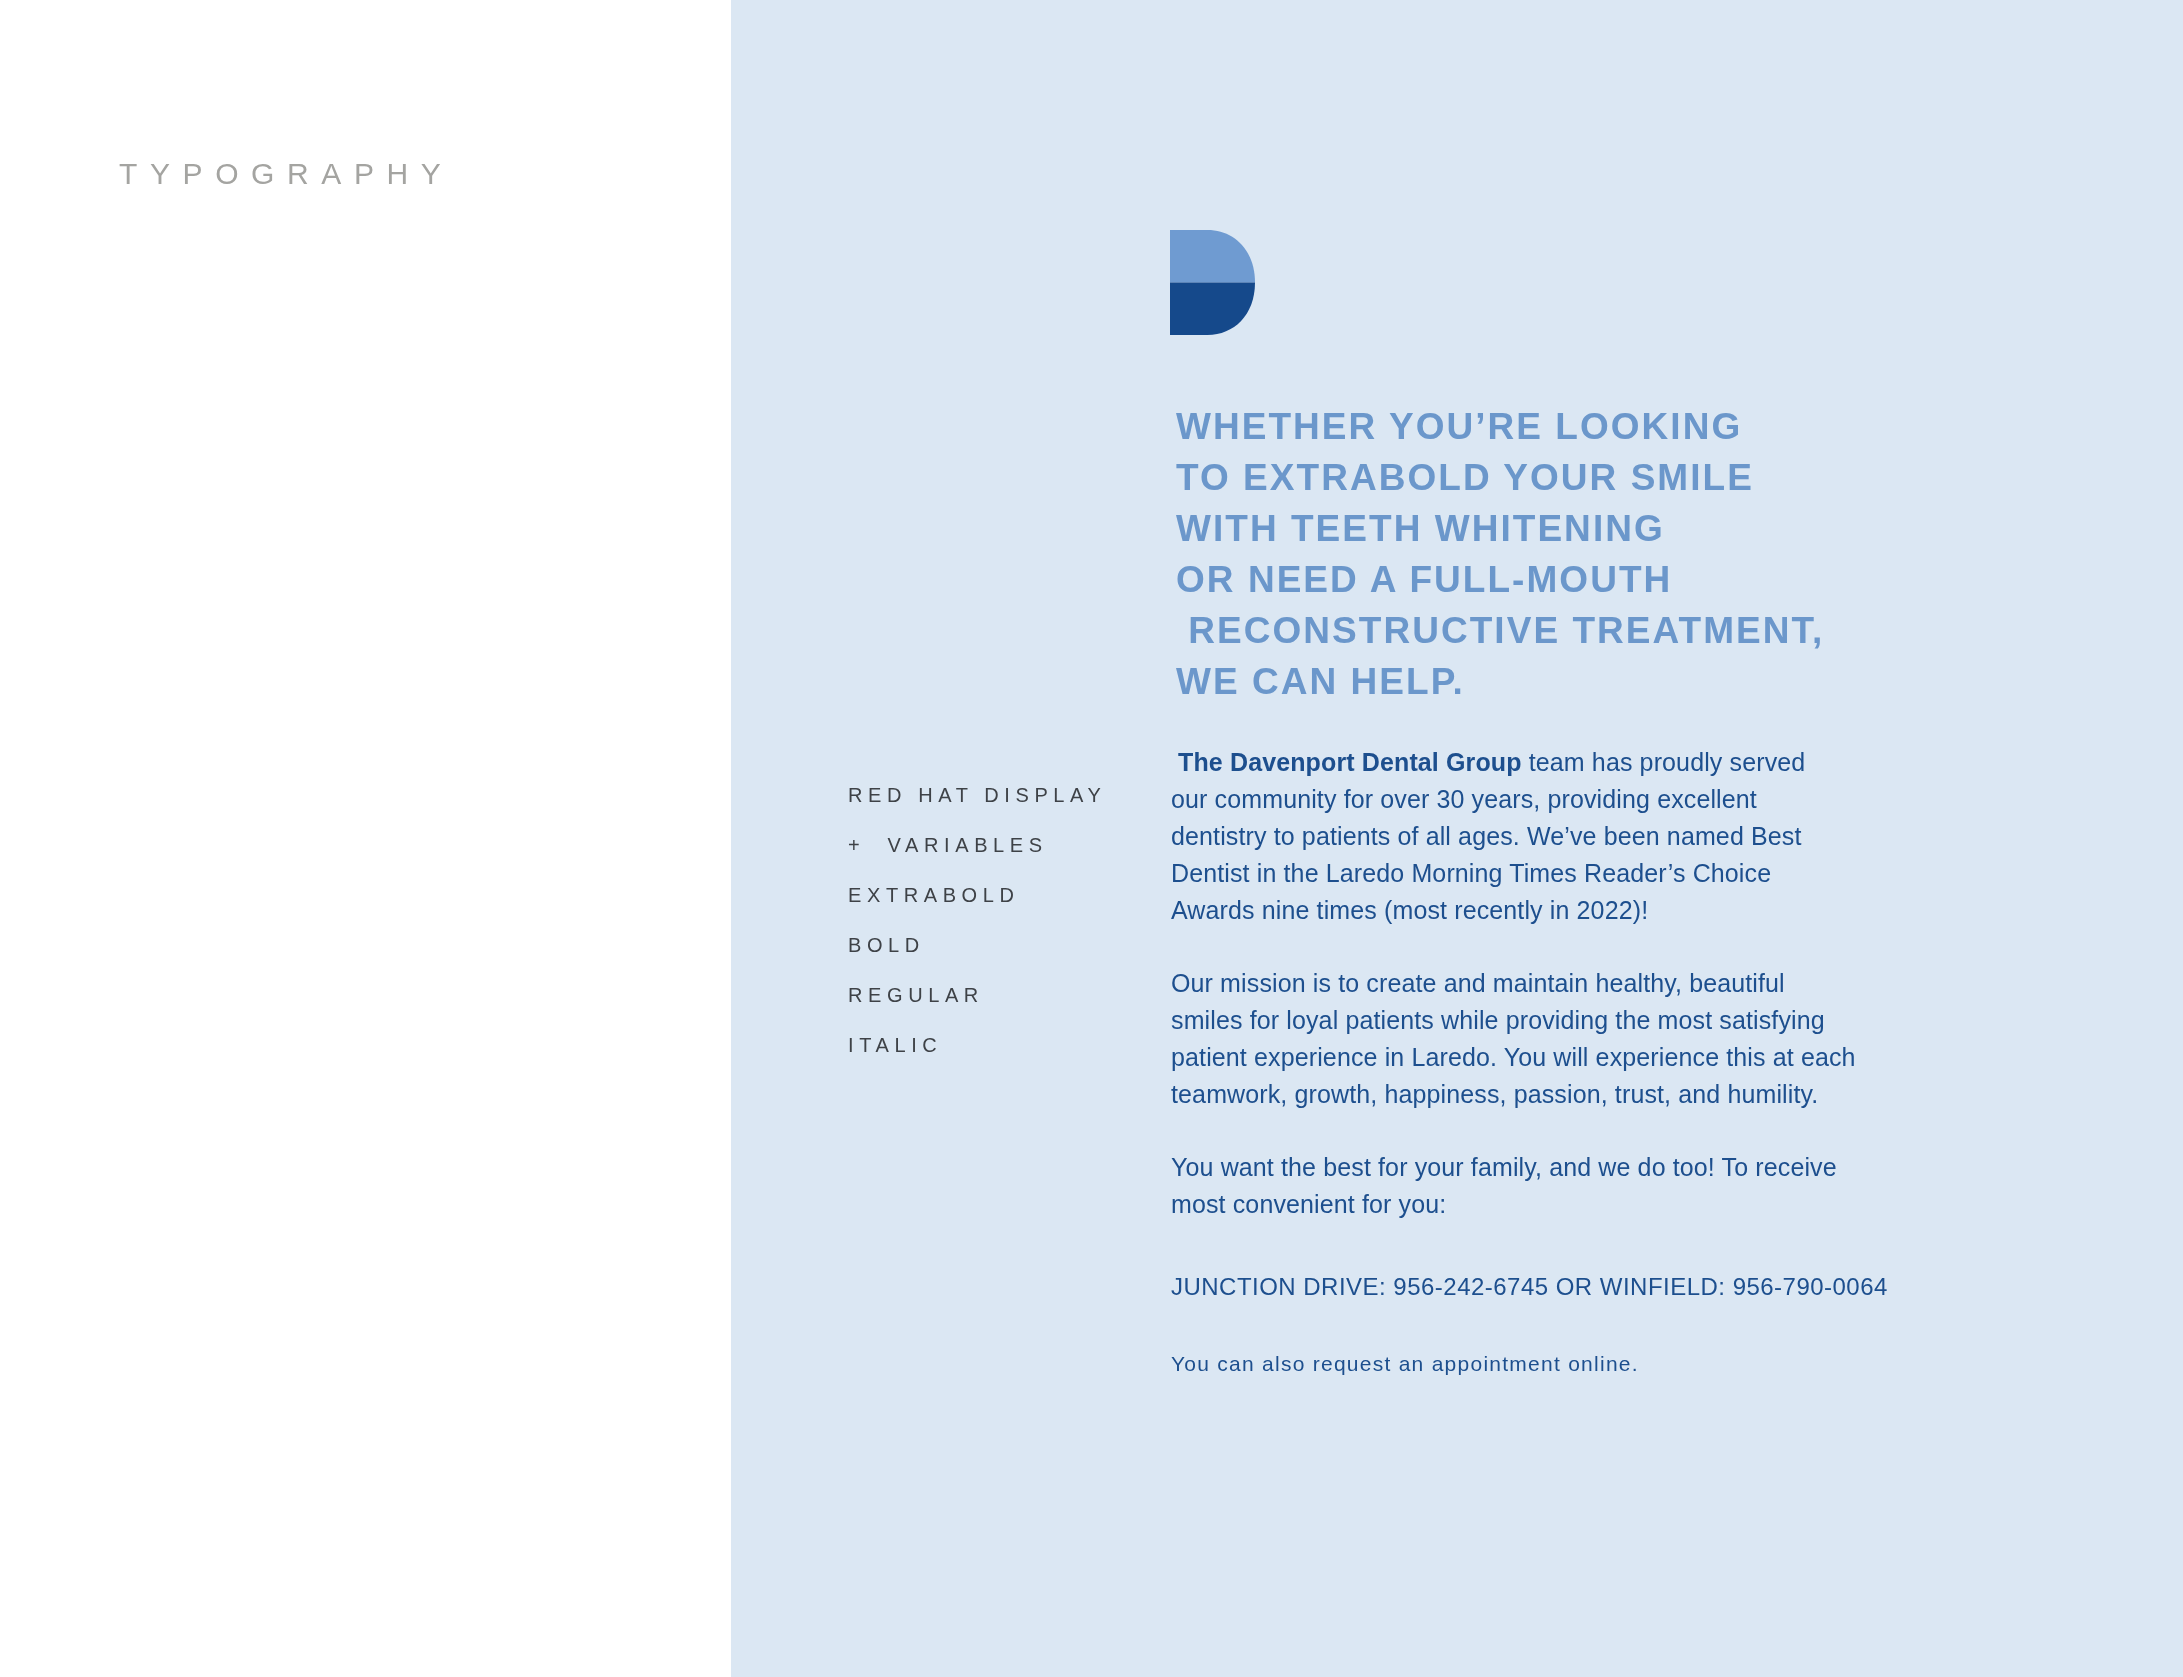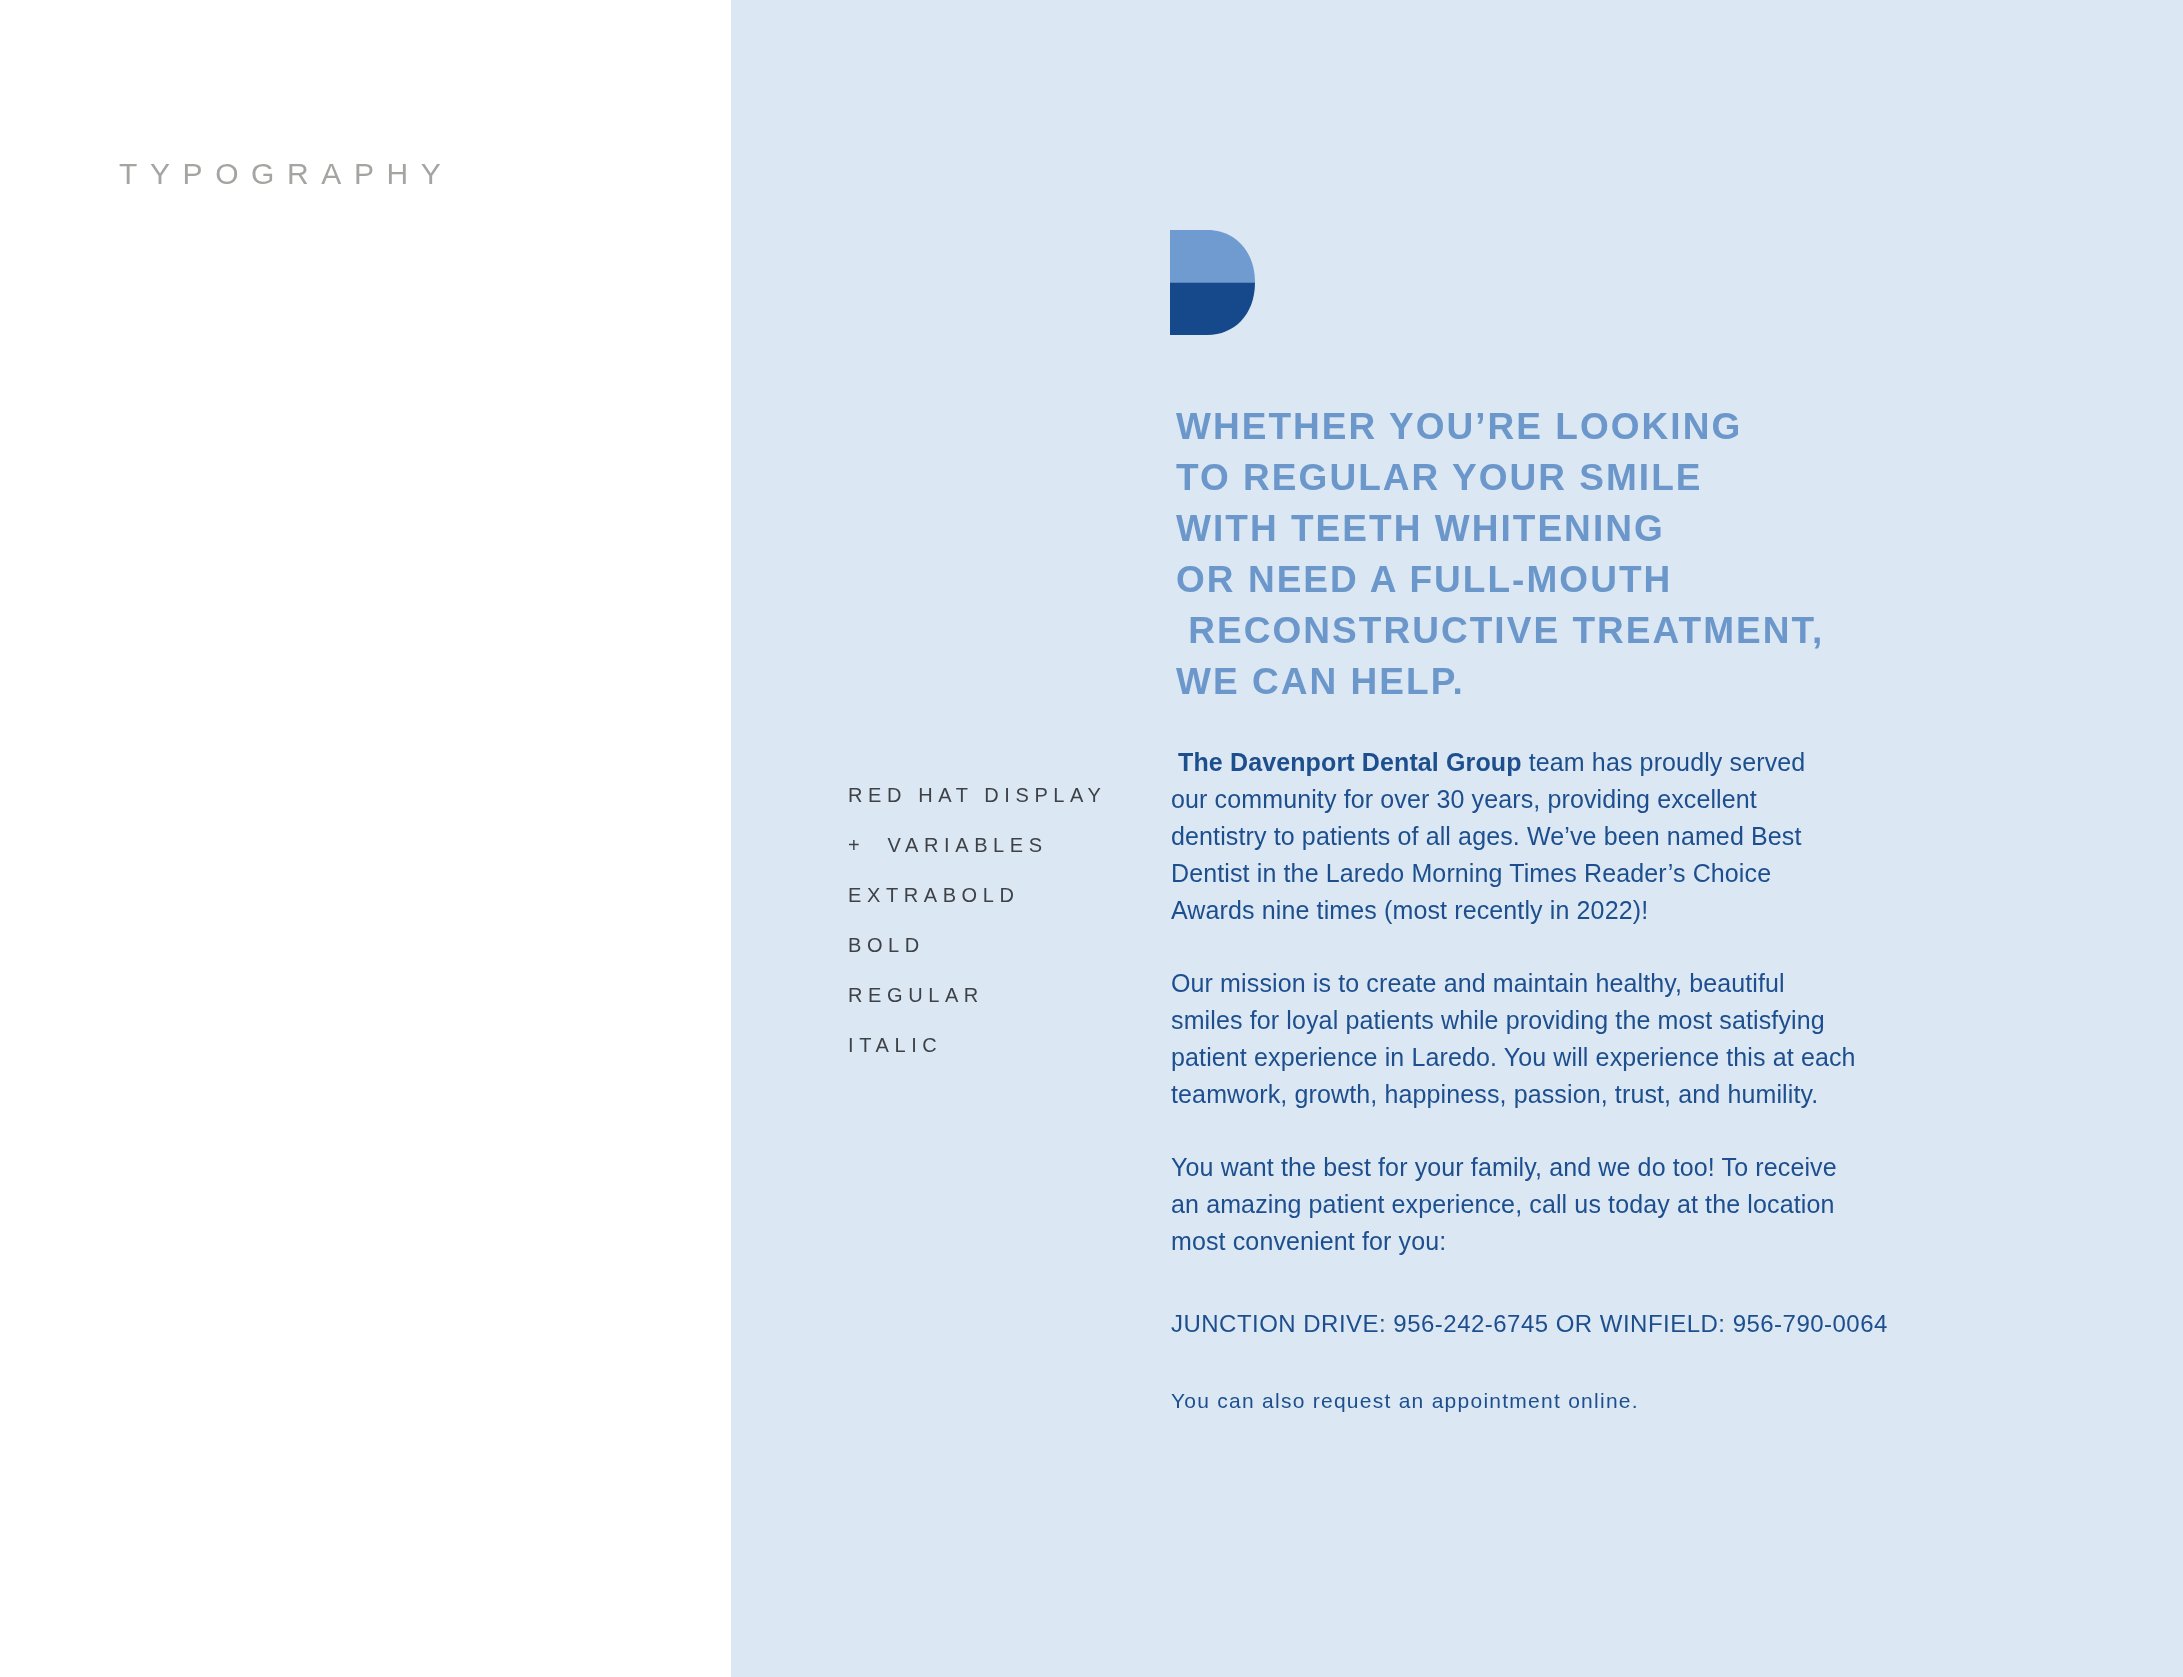--- a/index.html
+++ b/index.html
@@ -68,21 +68,21 @@
 
 <div class="typography-label">TYPOGRAPHY</div>
 
 <svg class="logo" viewBox="0 0 136 168" xmlns="http://www.w3.org/2000/svg">
   <path fill="#6f9bd1" d="M0,0 L60,0 C102,0 136,32 136,84 L0,84 Z"></path>
   <path fill="#15498b" d="M0,84 L136,84 C136,136 102,168 60,168 L0,168 Z"></path>
 </svg>
 
 <div class="headline">
   <div class="line">WHETHER YOU’RE LOOKING</div>
-  <div class="line">TO REGULAR YOUR SMILE</div>
+  <div class="line">TO EXTRABOLD YOUR SMILE</div>
   <div class="line">WITH TEETH WHITENING</div>
   <div class="line">OR NEED A FULL-MOUTH</div>
   <div class="line"> RECONSTRUCTIVE TREATMENT,</div>
   <div class="line">WE CAN HELP.</div>
 </div>
 
 <div class="font-labels">
   <div class="line">RED HAT DISPLAY</div>
   <div class="line">+  VARIABLES</div>
   <div class="line">EXTRABOLD</div>
@@ -102,21 +102,20 @@
 
   <div class="para">
     <div class="line">Our mission is to create and maintain healthy, beautiful</div>
     <div class="line">smiles for loyal patients while providing the most satisfying</div>
     <div class="line">patient experience in Laredo. You will experience this at each</div>
     <div class="line">teamwork, growth, happiness, passion, trust, and humility.</div>
   </div>
 
   <div class="para">
     <div class="line">You want the best for your family, and we do too! To receive</div>
-    <div class="line">an amazing patient experience, call us today at the location</div>
     <div class="line">most convenient for you:</div>
   </div>
 
   <div class="phone-line">JUNCTION DRIVE: 956-242-6745 OR WINFIELD: 956-790-0064</div>
 
   <div class="note-italic">You can also request an appointment online.</div>
 </div>
 
 
 </body></html>

